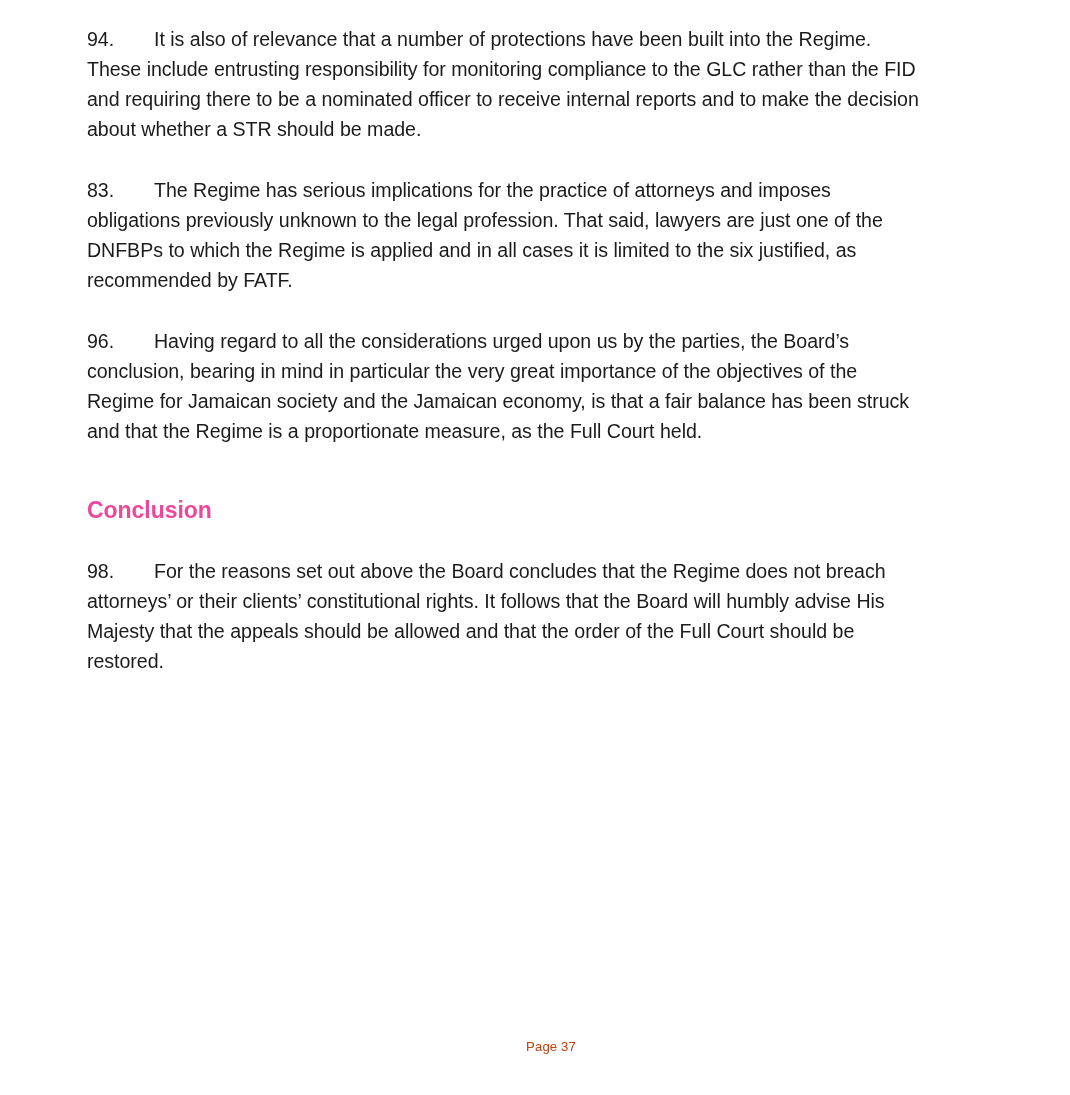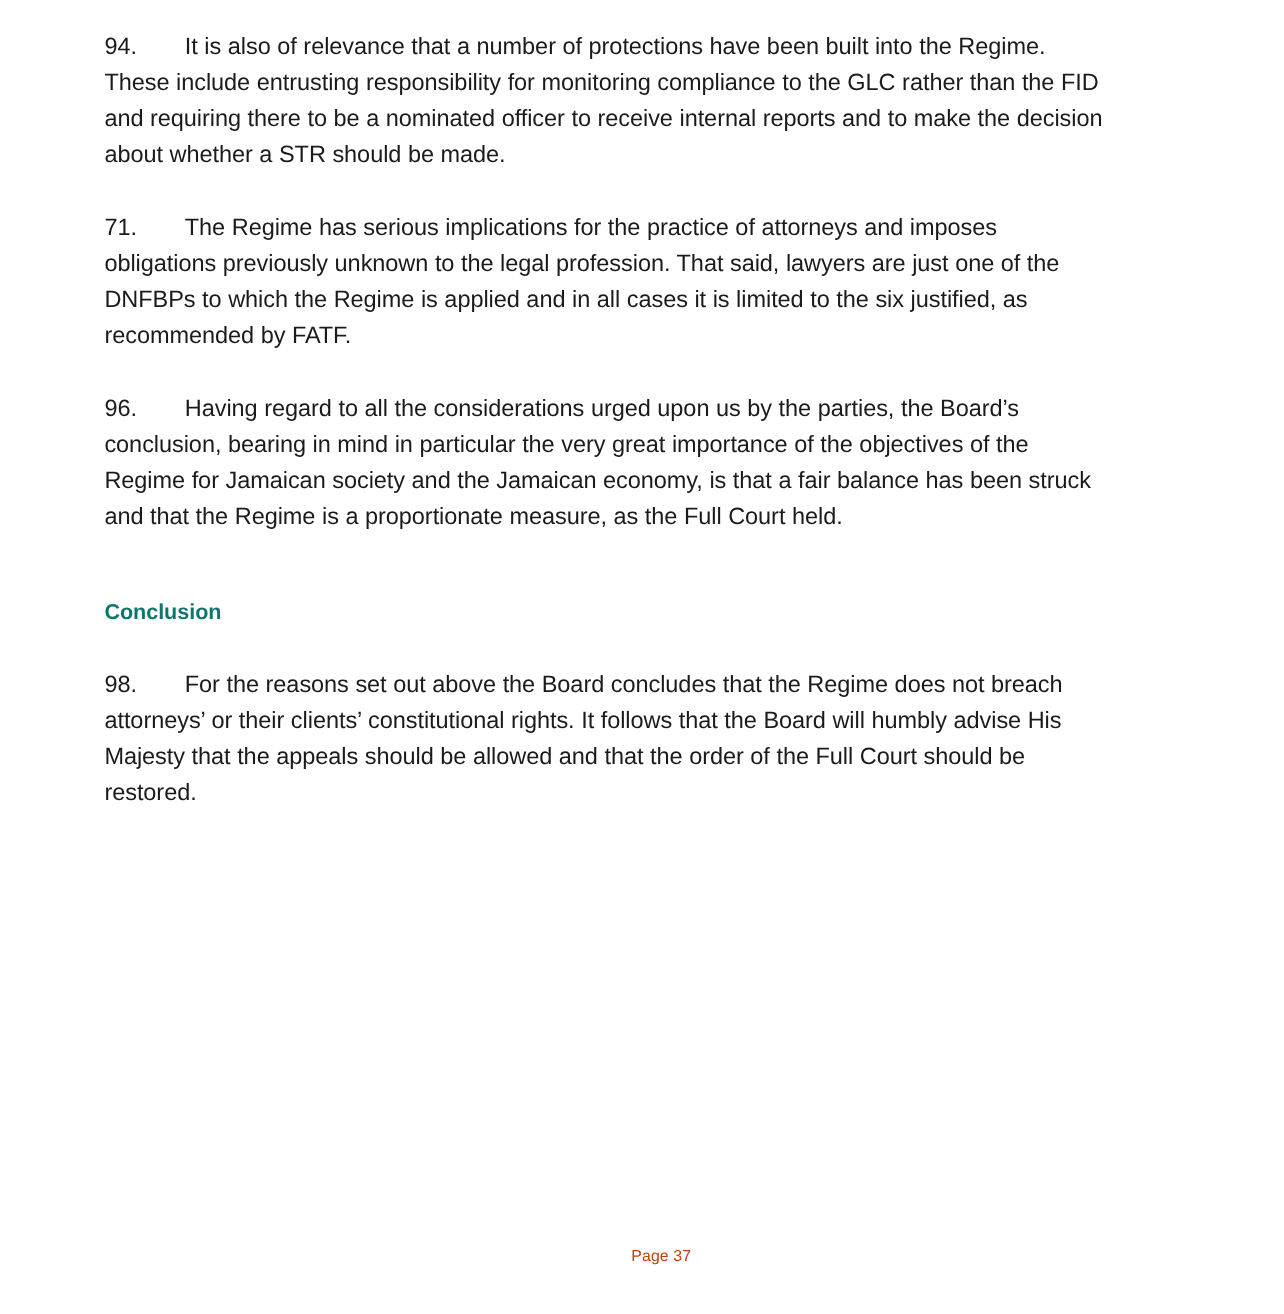--- a/index.html
+++ b/index.html
@@ -49,25 +49,25 @@
     font-size: 19.6px;
     line-height: 30px;
   }
 
   .ptext {
     font-size: 19.6px;
     line-height: 30px;
   }
 
   .heading {
-    font-size: 18px;
+    font-size: 23px;
     line-height: 30px;
     font-weight: bold;
     margin: 0 0 31px 0;
-    color: #0f766e;
+    color: #ec4899;
     letter-spacing: -0.05px;
   }
 
   .spacer-pre-heading { height: 18px; }
 
   .footer {
     position: absolute;
     left: 0;
     top: 1038px;
     width: 1070px;
@@ -84,21 +84,21 @@
 
 <div class="page">
 
   <div class="content">
 
     <p class="para">
       <span class="pnum">94.</span><span class="ptext">It is also of relevance that a number of protections have been built into the Regime. These include entrusting responsibility for monitoring compliance to the GLC rather than the FID and requiring there to be a nominated officer to receive internal reports and to make the decision about whether a STR should be made.</span>
     </p>
 
     <p class="para">
-      <span class="pnum">71.</span><span class="ptext">The Regime has serious implications for the practice of attorneys and imposes obligations previously unknown to the legal profession. That said, lawyers are just one of the DNFBPs to which the Regime is applied and in all cases it is limited to the six justified, as recommended by FATF.</span>
+      <span class="pnum">83.</span><span class="ptext">The Regime has serious implications for the practice of attorneys and imposes obligations previously unknown to the legal profession. That said, lawyers are just one of the DNFBPs to which the Regime is applied and in all cases it is limited to the six justified, as recommended by FATF.</span>
     </p>
 
     <p class="para">
       <span class="pnum">96.</span><span class="ptext">Having regard to all the considerations urged upon us by the parties, the Board’s conclusion, bearing in mind in particular the very great importance of the objectives of the Regime for Jamaican society and the Jamaican economy, is that a fair balance has been struck and that the Regime is a proportionate measure, as the Full Court held.</span>
     </p>
 
 
     <div class="spacer-pre-heading"></div>
 
     <h2 class="heading">Conclusion</h2>

